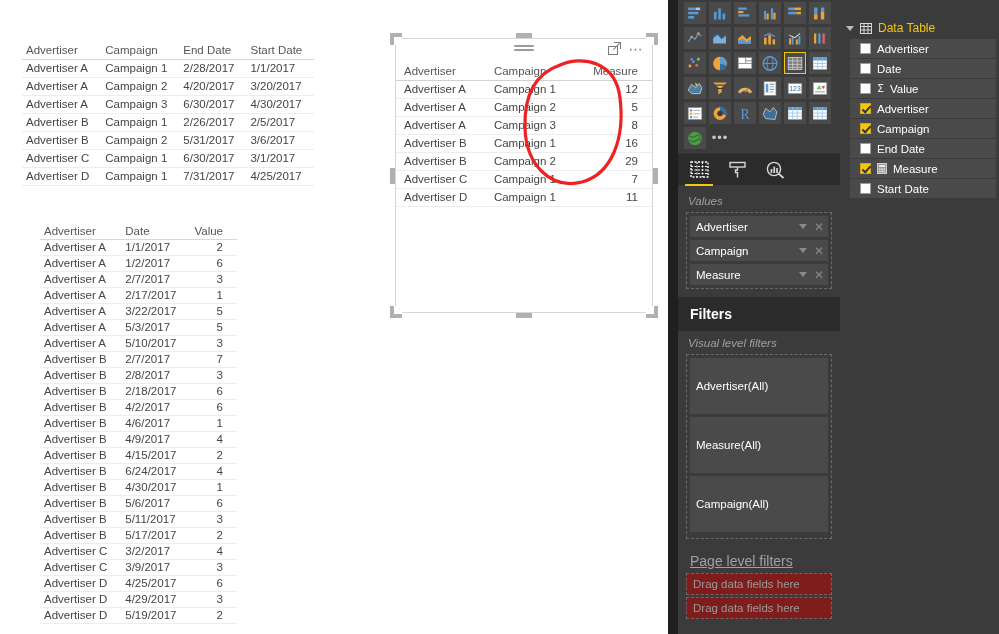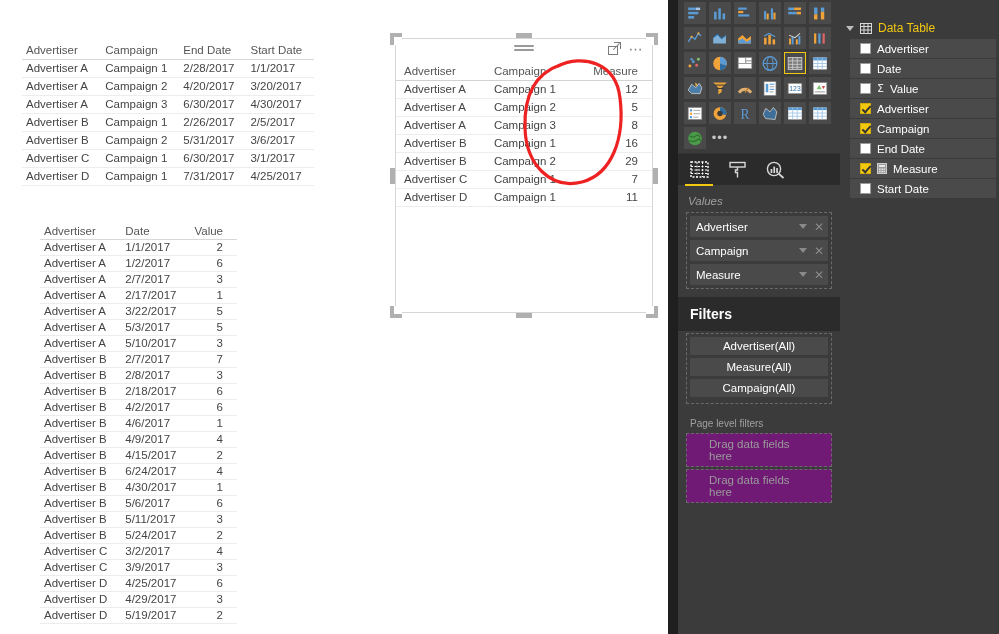--- a/index.html
+++ b/index.html
@@ -120,28 +120,28 @@
   .field-chip .cname { flex: 1; }
   .chev { width: 0; height: 0; border-left: 4px solid transparent; border-right: 4px solid transparent; border-top: 5px solid #8a8a8a; margin-right: 7px; }
   .xmark { color: #8a8a8a; font-size: 12px; line-height: 10px; }
 
   .filters-head {
     background: #2b2b2b; color: #fff; font-size: 14px; font-weight: bold;
     padding: 9px 0 9px 12px;
   }
   .drop-zone {
     border: 1px dashed #6a6a6a; color: #9a9a9a; font-size: 11.5px;
-    padding: 4px 22px; background: #701a75; margin-bottom: 2px;
+    padding: 4px 6px; background: #7f1d1d; margin-bottom: 2px;
   }
   .filter-chip {
     background: #4a4a4a; color: #fff; font-size: 11.5px;
-    padding: 3px 6px; margin-bottom: 3px; text-align: center;
+    padding: 22px 6px; margin-bottom: 3px;
   }
   .filter-box { border: 1px dashed #6a6a6a; padding: 3px; margin-bottom: 6px; }
-  .pane-label { color: #a0a0a0; font-size: 10px; padding: 8px 2px 4px 4px; }
+  .pane-label { color: #a0a0a0; font-size: 14px; padding: 8px 2px 4px 4px; text-decoration: underline; }
 
   
   .tree { padding-top: 18px; }
   .tree-table { display: flex; align-items: center; padding: 3px 0 3px 6px; gap: 6px; }
   .tree-table .tname { color: #f2c811; font-size: 12px; }
   .caret { width: 0; height: 0; border-left: 4px solid transparent; border-right: 4px solid transparent; border-top: 5px solid #bdbdbd; }
   .tbl-ico { width: 12px; height: 11px; }
   .tree-field {
     background: #4a4a4a; display: flex; align-items: center; gap: 6px;
     height: 19px; margin: 1px 3px 1px 10px; padding-left: 10px; color: #fff; font-size: 11.5px;
@@ -310,21 +310,21 @@
             <td>5/6/2017</td>
             <td class="num">6</td>
           </tr>
           <tr>
             <td>Advertiser B</td>
             <td>5/11/2017</td>
             <td class="num">3</td>
           </tr>
           <tr>
             <td>Advertiser B</td>
-            <td>5/24/2017</td>
+            <td>5/17/2017</td>
             <td class="num">2</td>
           </tr>
           <tr>
             <td>Advertiser C</td>
             <td>3/2/2017</td>
             <td class="num">4</td>
           </tr>
           <tr>
             <td>Advertiser C</td>
             <td>3/9/2017</td>
@@ -715,20 +715,21 @@
               <span class="cname">Measure</span>
               <span class="chev"></span>
               <span class="xmark">✕</span>
             </div>
           </div>
     </div>
   </div>
 
   <div class="filters-head">Filters</div>
   <div class="sec-body" style="padding-top:2px;">
+    <div class="sec-label">Visual level filters</div>
     <div class="filter-box">
       <div id="visual-filters">
             <div class="filter-chip">Advertiser(All)</div>
             <div class="filter-chip">Measure(All)</div>
             <div class="filter-chip">Campaign(All)</div>
           </div>
     </div>
     <div class="pane-label">Page level filters</div>
     <div class="drop-zone">Drag data fields here</div>
     <div class="drop-zone">Drag data fields here</div>

